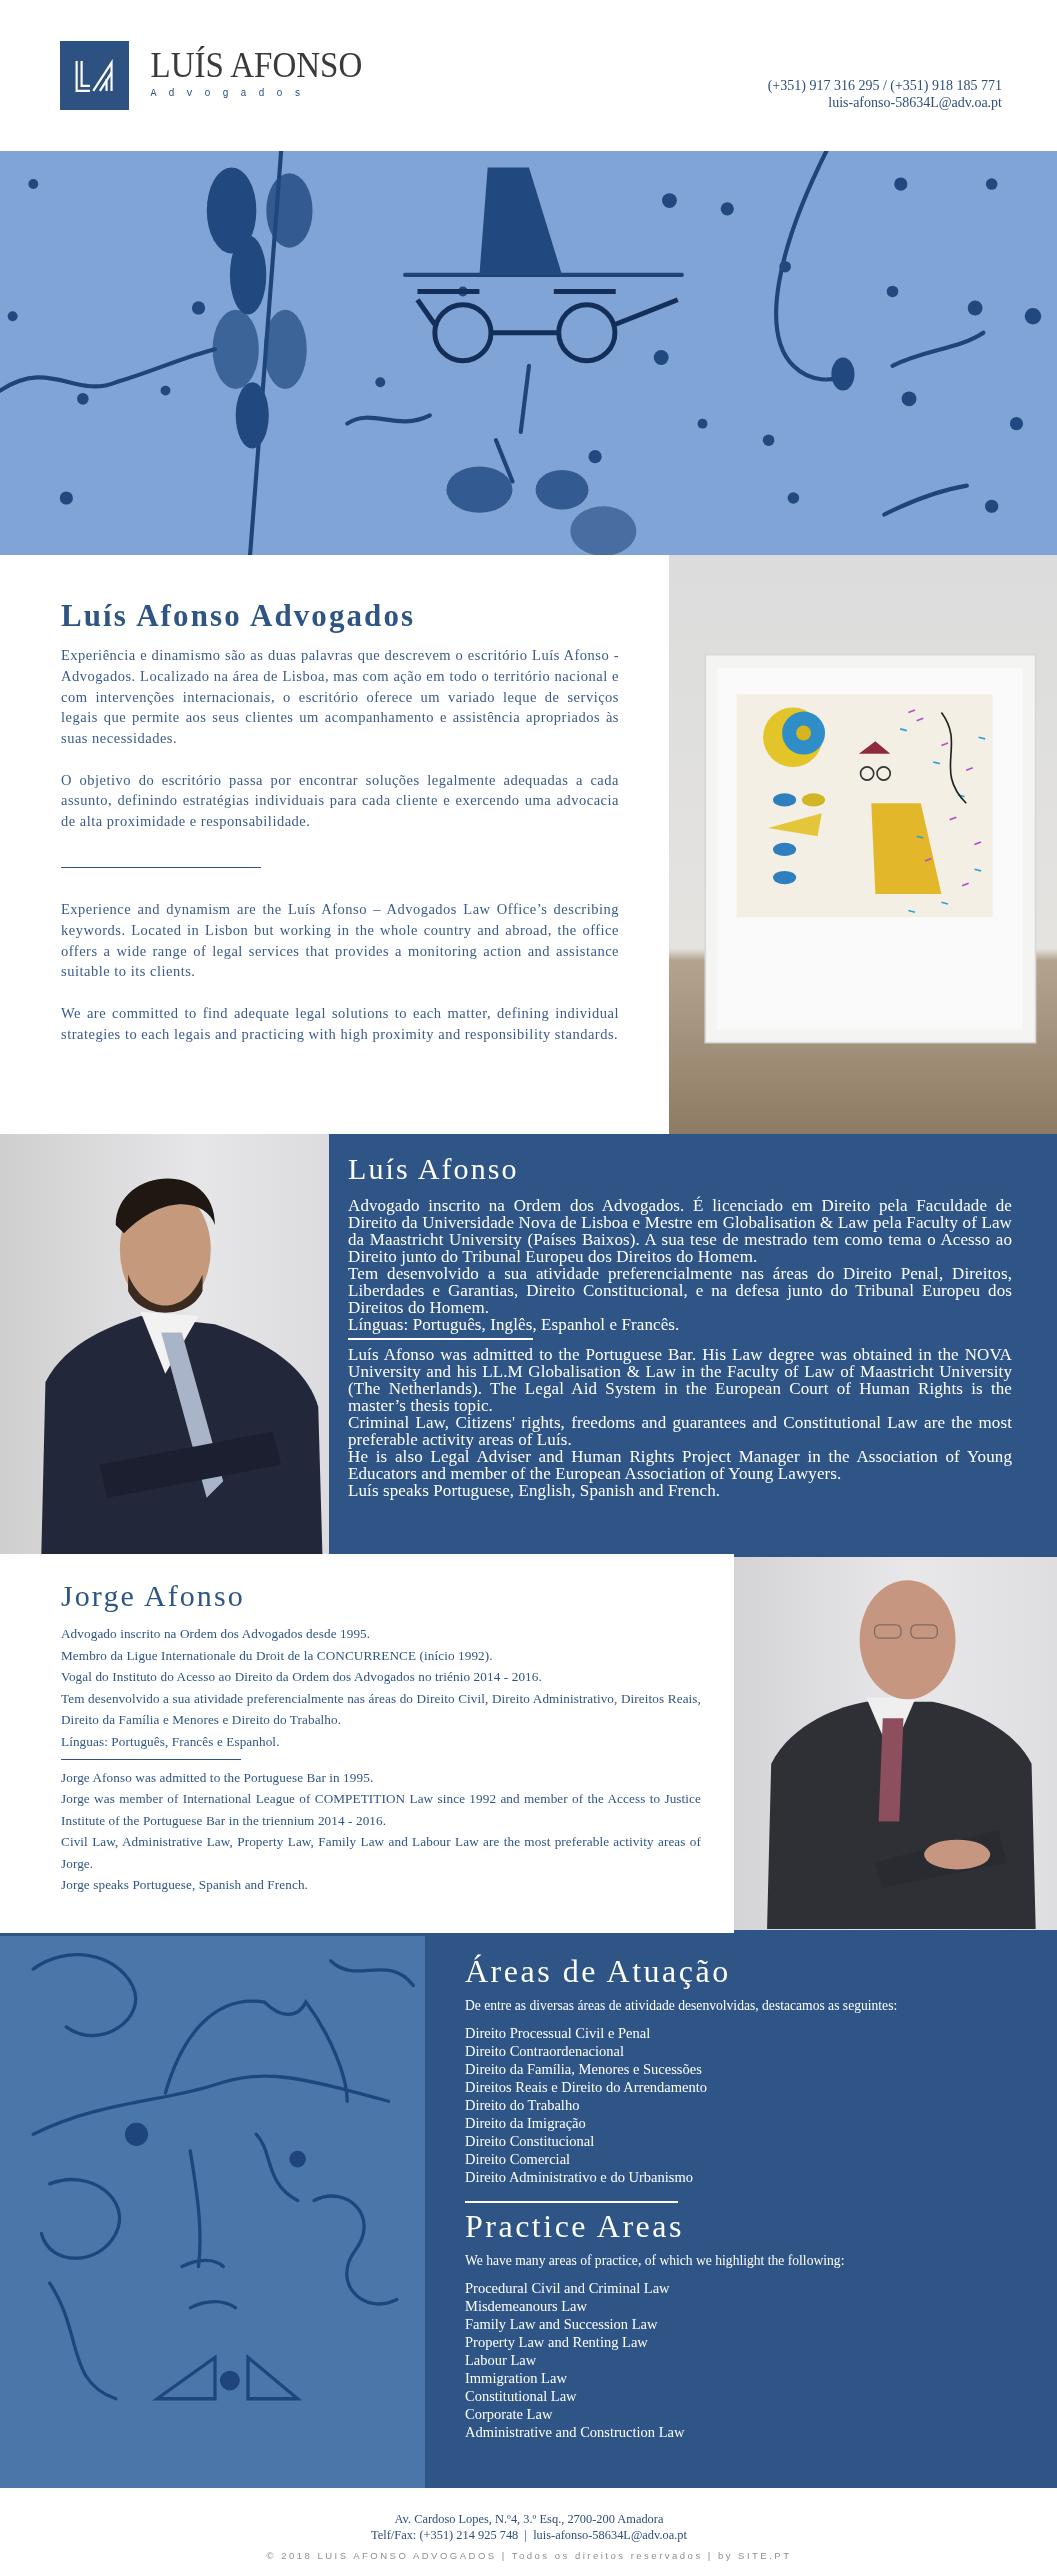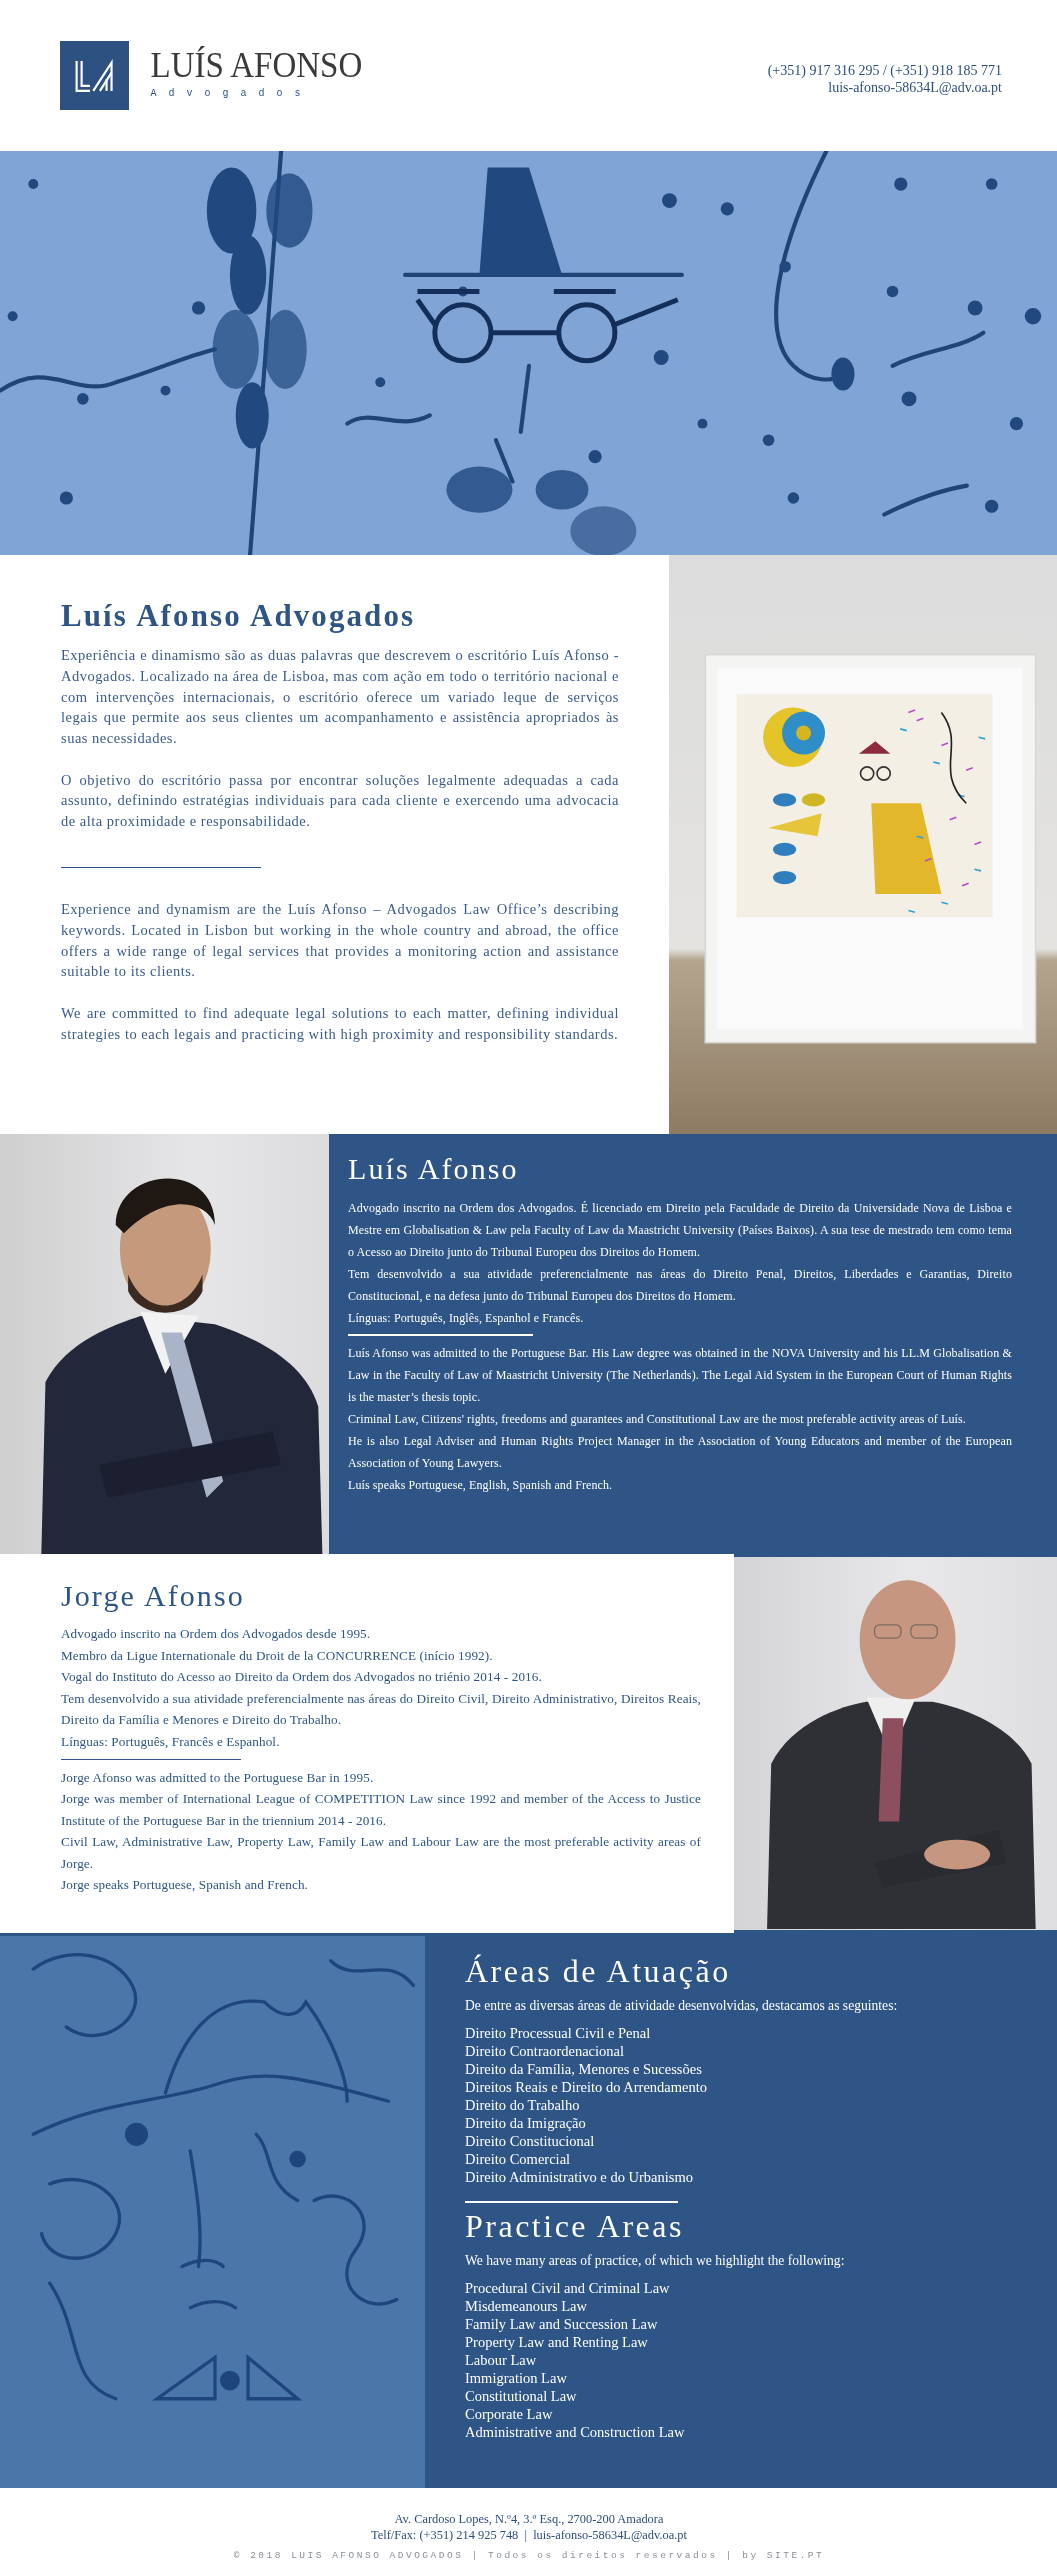--- a/index.html
+++ b/index.html
@@ -8,21 +8,21 @@
   .page { width: 1058px; position: relative; }
 
   
   .header { height: 151px; position: relative; background: #fff; }
   .logo { position: absolute; left: 60px; top: 41px; display: flex; align-items: center; text-decoration: none; }
   .logo-mark { width: 69px; height: 69px; background: #2d5282; position: relative; }
   .logo-mark svg { position: absolute; left: 0; top: 0; }
   .logo-text { margin-left: 21.5px; display: flex; flex-direction: column; }
   .logo-name { font-family: "Liberation Serif", serif; font-size: 33px; color: #3a3a3a; letter-spacing: 0px; line-height: 33px; transform: scaleY(1.1); transform-origin: bottom; }
   .logo-sub { font-family: "Liberation Mono", monospace; font-size: 10px; color: #2d5282; letter-spacing: 12px; margin-top: 3.3px; line-height: 13.2px; }
-  .contacts { position: absolute; right: 56px; top: 63px; text-align: right; font-size: 14px; line-height: 16.5px; color: #2d4e7c; }
+  .contacts { position: absolute; right: 56px; top: 78px; text-align: right; font-size: 14px; line-height: 16.5px; color: #2d4e7c; }
   .contacts a { color: inherit; text-decoration: none; display: block; }
 
   
   .hero { height: 404px; background: #7fa3d4; position: relative; overflow: hidden; }
   .hero svg { position: absolute; left: 0; top: 0; }
 
   
   .intro { height: 579px; display: flex; }
   .intro-text { width: 669px; padding: 35px 50px 0 61px; }
   .intro-title { font-size: 31px; color: #2e5585; margin-top: 8.3px; font-family: "Liberation Serif", serif; letter-spacing: 2.1px; }
@@ -31,21 +31,21 @@
   .divider { height: 1.7px; width: 200px; margin: 35px 0 31px; }
   .divider.blue { background: #2e5585; }
   .divider.white { background: #ffffff; }
   .intro-art { width: 388px; position: relative; background: linear-gradient(#dcdcdc 0%, #e4e3e0 68%, #b4a48e 70%, #8e7b64 100%); overflow: hidden; }
 
   
   .luis { height: 420px; display: flex; }
   .luis-photo { width: 329px; background: linear-gradient(90deg, #cfcfd0, #e6e6e8 60%, #dcdcde); position: relative; overflow: hidden; }
   .luis-panel { flex: 1; background: #2e5585; color: #ffffff; padding: 18px 46px 0 19px; }
   .person-title { font-size: 30px; letter-spacing: 2.1px; font-family: "Liberation Serif", serif; font-weight: normal; }
-  .bio { font-size: 12px; line-height: 22px; text-align: justify; margin-top: 10.7px; letter-spacing: 0.1px; }
+  .bio { font-size: 17px; line-height: 17px; text-align: justify; margin-top: 10.7px; letter-spacing: 0.1px; }
   .bio p { margin: 0; }
   .luis-panel .divider { width: 185px; margin: 5.8px 0 5.8px; }
 
   
   .jorge { height: 379px; display: flex; }
   .jorge-text { width: 734px; padding: 25px 33px 0 61px; }
   .jorge-text .person-title { color: #2e5585; }
   .jorge-text .bio { color: #2e5585; font-size: 13.2px; line-height: 21.5px; margin-top: 10px; }
   .jorge-text .divider { width: 180px; margin: 6.6px 0 6.6px; }
   .jorge-photo { width: 324px; background: linear-gradient(90deg, #d4d4d6, #e8e8ea 55%, #dedee0); border-top: 3.3px solid #2e5585; border-bottom: 3.3px solid #2e5585; position: relative; overflow: hidden; }
@@ -57,21 +57,21 @@
   .areas-title { font-size: 32px; letter-spacing: 2.5px; font-family: "Liberation Serif", serif; font-weight: normal; }
   .areas-intro { font-size: 13.6px; margin-top: 8.3px; }
   .areas-list { list-style: none; margin-top: 10px; font-size: 14.5px; line-height: 18px; }
   .areas-list li { cursor: default; }
   .areas-panel .divider { width: 213px; margin: 15px 0 5px; }
   .practice-title { margin-top: 0; }
 
   
   .footer { height: 88px; text-align: center; padding-top: 24px; color: #2e4e7c; }
   .footer .addr { font-size: 12.4px; line-height: 15.7px; }
-  .footer .copy { font-family: Liberation Mono, monospace; font-size: 9.5px; color: #8a8f98; letter-spacing: 2.5px; margin-top: 6.6px; }
+  .footer .copy { font-family: Liberation Sans, sans-serif; font-size: 9.5px; color: #8a8f98; letter-spacing: 2.5px; margin-top: 6.6px; }
   .footer a { color: inherit; text-decoration: none; }
 </style>
 </head>
 <body>
 
 <div class="page">
 
   <header class="header">
     <a class="logo" href="#">
       <div class="logo-mark">

